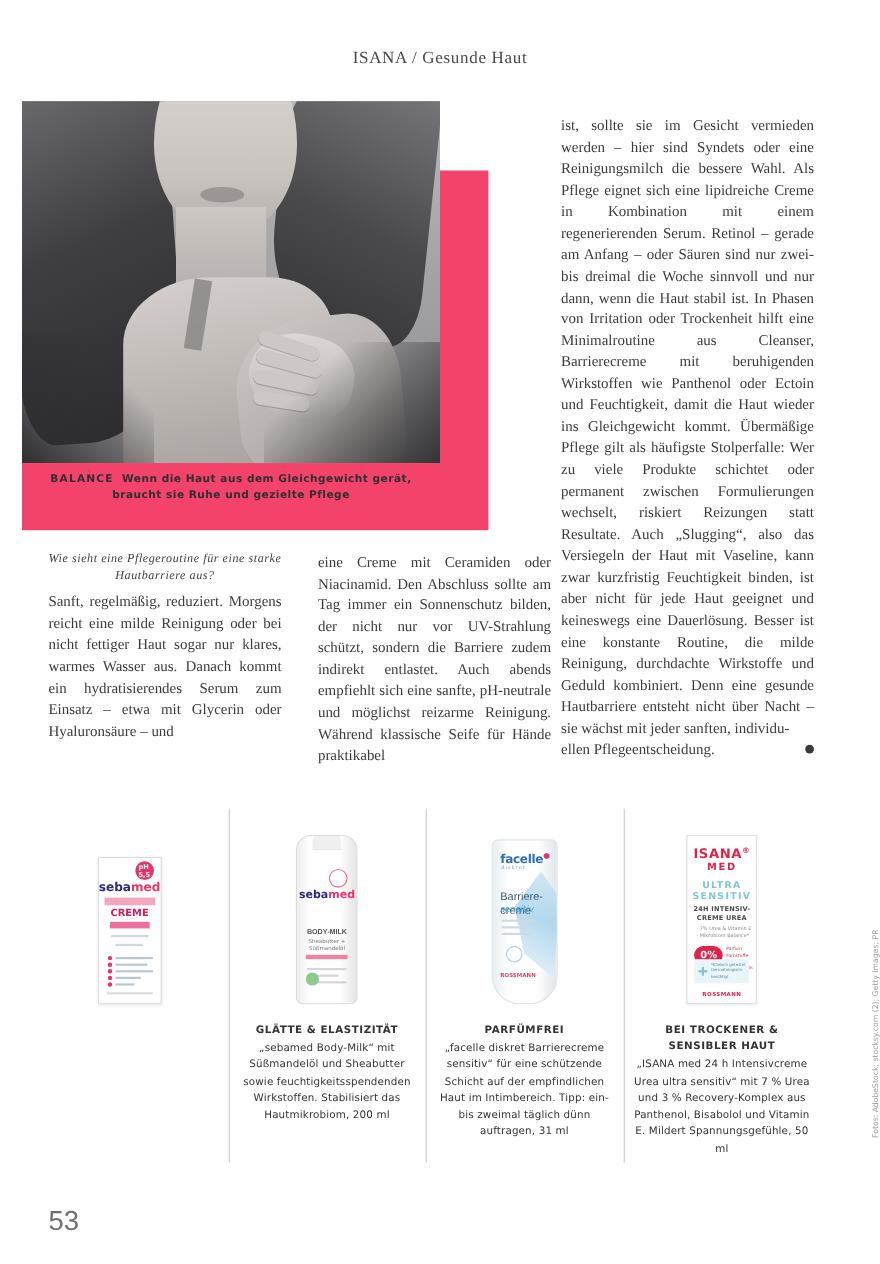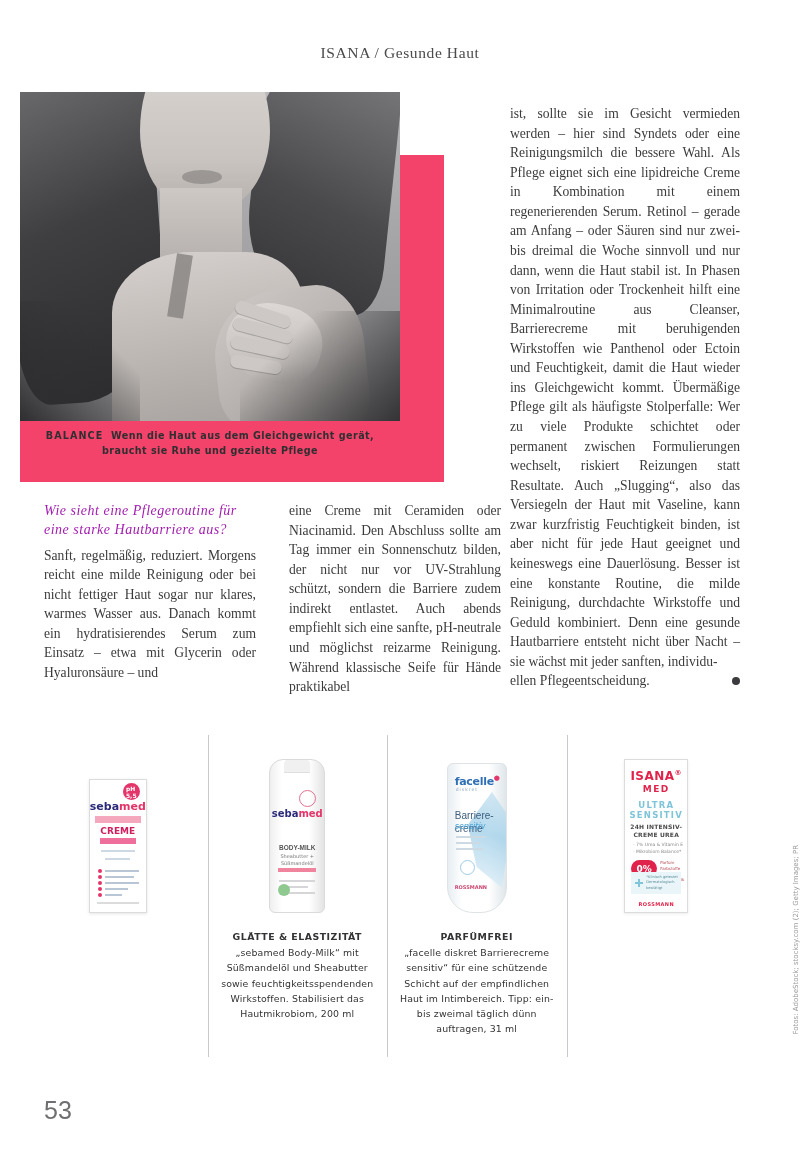--- a/index.html
+++ b/index.html
@@ -177,25 +177,25 @@
     hyphens: manual;
     color: #3b3b3d;
   }
   .col p { margin: 0; }
   .col-1 { left: 0;    top: 397px; }
   .col-2 { left: 245px; top: 397px; }
   .col-3 { left: 466px; top: 0; width: 230px; }
 
   .pull-question {
     font-style: italic;
-    font-size: 14px;
+    font-size: 11px;
     line-height: 1.38;
-    text-align: left;
+    text-align: center;
     letter-spacing: 0.5px;
-    color: #a21caf;
+    color: #404040;
     margin-bottom: 6px;
   }
   .endmark {
     display: inline-block;
     width: 8px; height: 8px;
     background: #3b3b3d;
     border-radius: 50%;
     vertical-align: middle;
     margin-left: 4px;
   }
@@ -645,20 +645,24 @@
         <div class="bullets">· 7% Urea &amp; Vitamin E<br>· Mikrobiom Balance*</div>
         <div class="zero">0%</div>
         <div class="zero-note">Parfüm<br>Farbstoffe<br>Parabene<br>Mikroplastik</div>
         <div class="derm">
           <div class="cross"></div>
           <span>*Klinisch getestet<br>Dermatologisch<br>bestätigt</span>
         </div>
         <div class="rossmann">ROSSMANN</div>
       </div>
     </div>
+    <div class="prod-text">
+      <span class="prod-title">BEI TROCKENER &amp;<br>SENSIBLER HAUT</span>
+      <span>„ISANA med 24 h Intensivcreme Urea ultra sensitiv“ mit 7 % Urea und 3 % Recovery-Komplex aus Panthenol, Bisabolol und Vitamin E. Mildert Spannungsgefühle, 50 ml</span>
+    </div>
   </div>
 
 </div>
 
 <div class="credits">
   <span>Fotos: AdobeStock; stocksy.com (2); Getty Images; PR</span><br>
   
 </div>
 
 <div class="folio">53</div>

